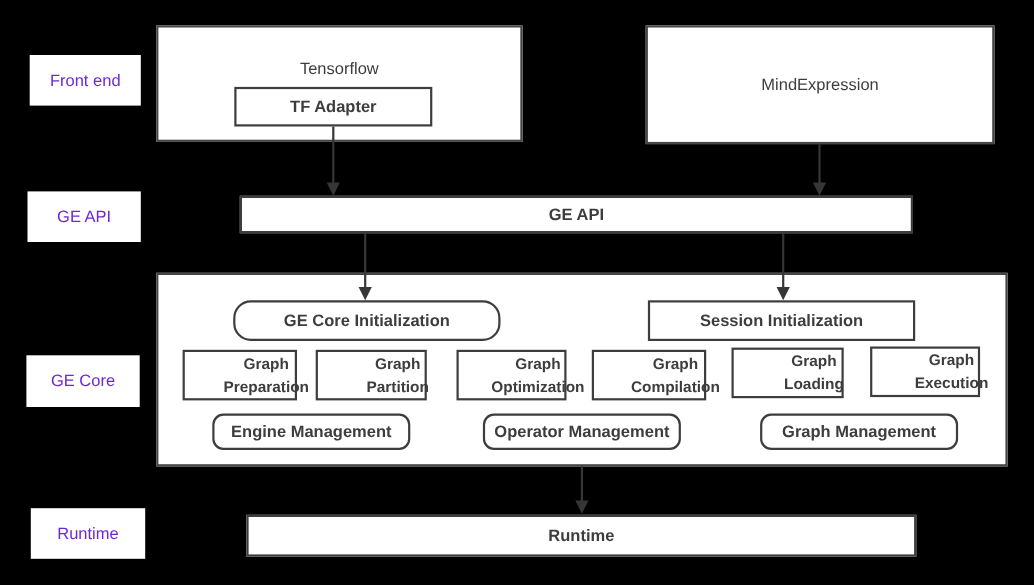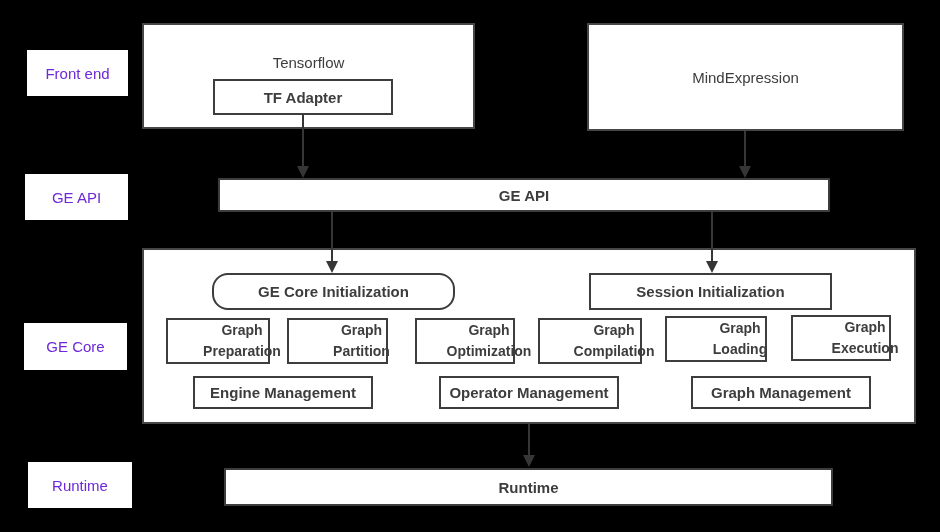--- a/index.html
+++ b/index.html
@@ -54,21 +54,21 @@
     font-size: 15px;
     color: #3d3d3d;
   }
   .stage {
     font-size: 14px;
     line-height: 1.5;
     white-space: pre-line;
     text-align: center;
     padding-left: 48px;
   }
-  .mgr { font-size: 15px; }
+  .mgr { font-size: 15px; border-radius: 10px; }
   .arrow {
     position: absolute;
     width: 12px;
     z-index: 5;
   }
   .arrow-line {
     position: absolute;
     left: 5px;
     top: 0;
     bottom: 11px;

